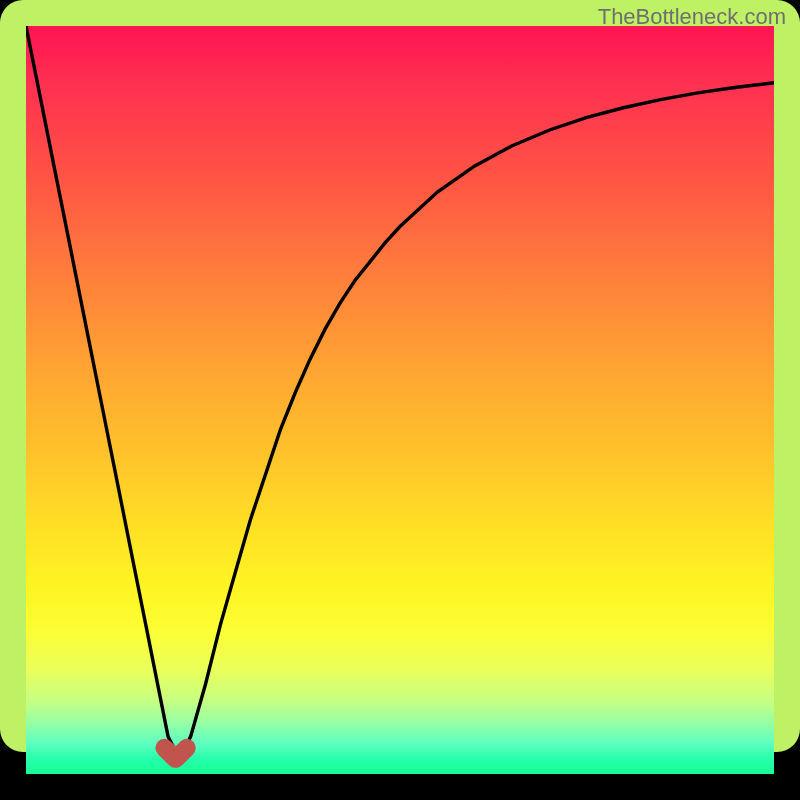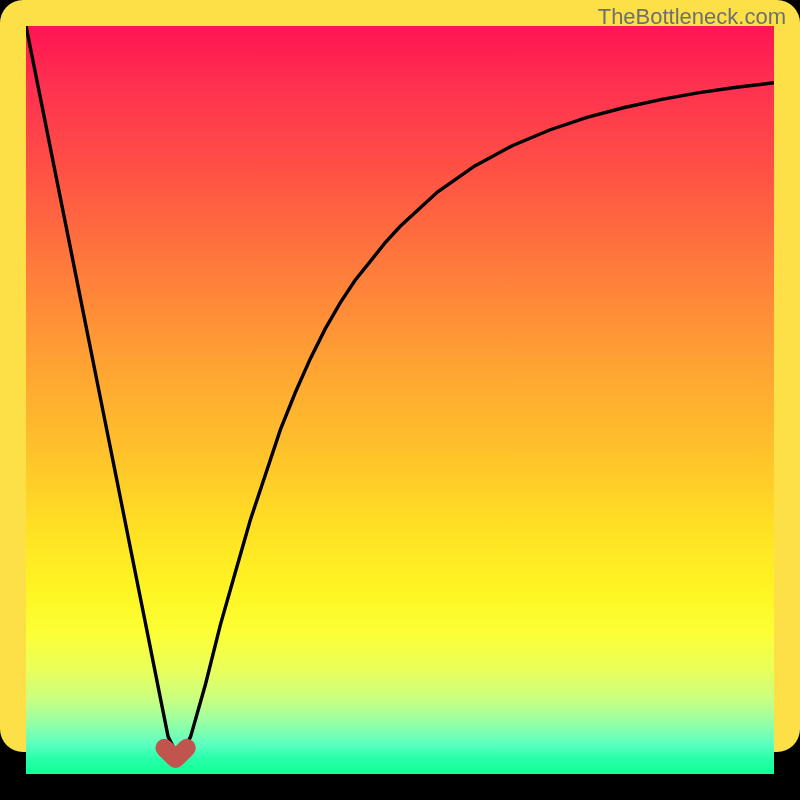--- a/index.html
+++ b/index.html
@@ -1,17 +1,17 @@
 <!DOCTYPE html>
 <html><head>
 <meta charset="utf-8">
 <style>
   * { margin: 0; padding: 0; box-sizing: border-box; }
   html, body { width: 800px; height: 800px; background: #000; overflow: hidden; }
-  .container { position: relative; width: 800px; height: 752px; background: #fde047; border-radius: 23px; }
+  .container { position: relative; width: 800px; height: 752px; background: #bef264; border-radius: 23px; }
   .watermark {
     position: absolute;
     top: 4px;
     right: 14px;
     font-family: Arial, Helvetica, sans-serif;
     font-size: 22px;
     color: #6f6f6f;
     font-weight: 500;
     z-index: 3;
   }

